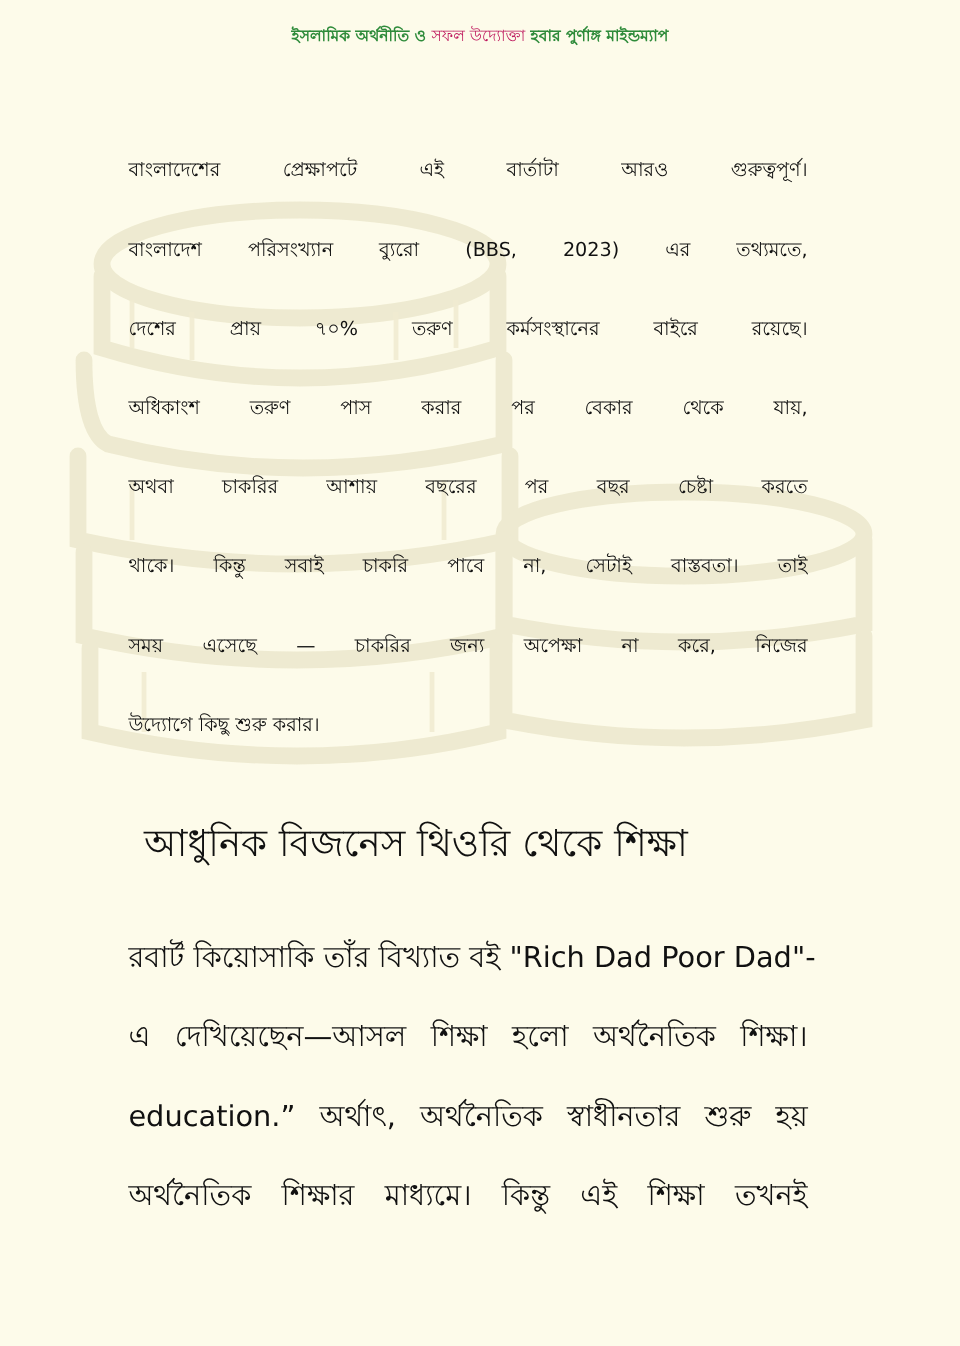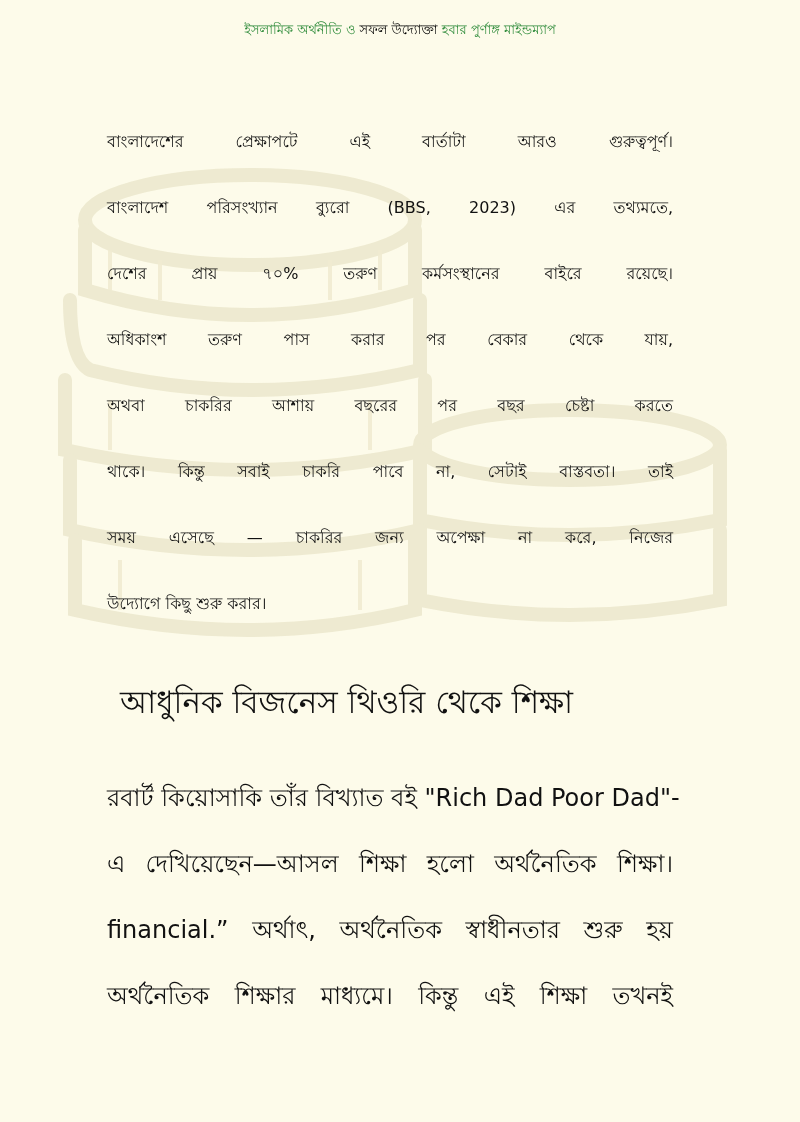--- a/index.html
+++ b/index.html
@@ -11,22 +11,22 @@
     position: relative;
   }
   .watermark {
     position: absolute; left: 0; top: 150px; width: 800px; height: 520px;
     z-index: 0; pointer-events: none;
   }
   .header {
     position: absolute; top: 20px; left: 0; width: 800px;
     text-align: center; font-size: 13px; z-index: 2;
   }
-  .header .green { color: #2e8b3a; }
-  .header .orange { color: #000000; }
+  .header .green { color: #2e8b3a; font-weight: bold; }
+  .header .orange { color: #be185d; }
   .content {
     position: absolute; left: 107px; top: 120px; width: 566px; z-index: 2;
   }
   .para p {
     margin: 0; height: 66px; line-height: 44px; font-size: 16px;
     text-align: justify; text-align-last: justify; white-space: nowrap;
   }
   .para p.last { text-align-last: left; }
   .heading {
     position: absolute; left: 120px; top: 678px; font-size: 31px;
@@ -78,15 +78,15 @@
   <p>থাকে। কিন্তু সবাই চাকরি পাবে না, সেটাই বাস্তবতা। তাই</p>
   <p>সময় এসেছে — চাকরির জন্য অপেক্ষা না করে, নিজের</p>
   <p class="last">উদ্যোগে কিছু শুরু করার।</p>
 </div>
 
 <h2 class="heading">আধুনিক বিজনেস থিওরি থেকে শিক্ষা</h2>
 
 <div class="para2">
   <p>রবার্ট কিয়োসাকি তাঁর বিখ্যাত বই "Rich Dad Poor Dad"-</p>
   <p>এ দেখিয়েছেন—আসল শিক্ষা হলো অর্থনৈতিক শিক্ষা।</p>
-  <p>financial.” অর্থাৎ, অর্থনৈতিক স্বাধীনতার শুরু হয়</p>
+  <p>education.” অর্থাৎ, অর্থনৈতিক স্বাধীনতার শুরু হয়</p>
   <p>অর্থনৈতিক শিক্ষার মাধ্যমে। কিন্তু এই শিক্ষা তখনই</p>
 </div>
 
 </body></html>

